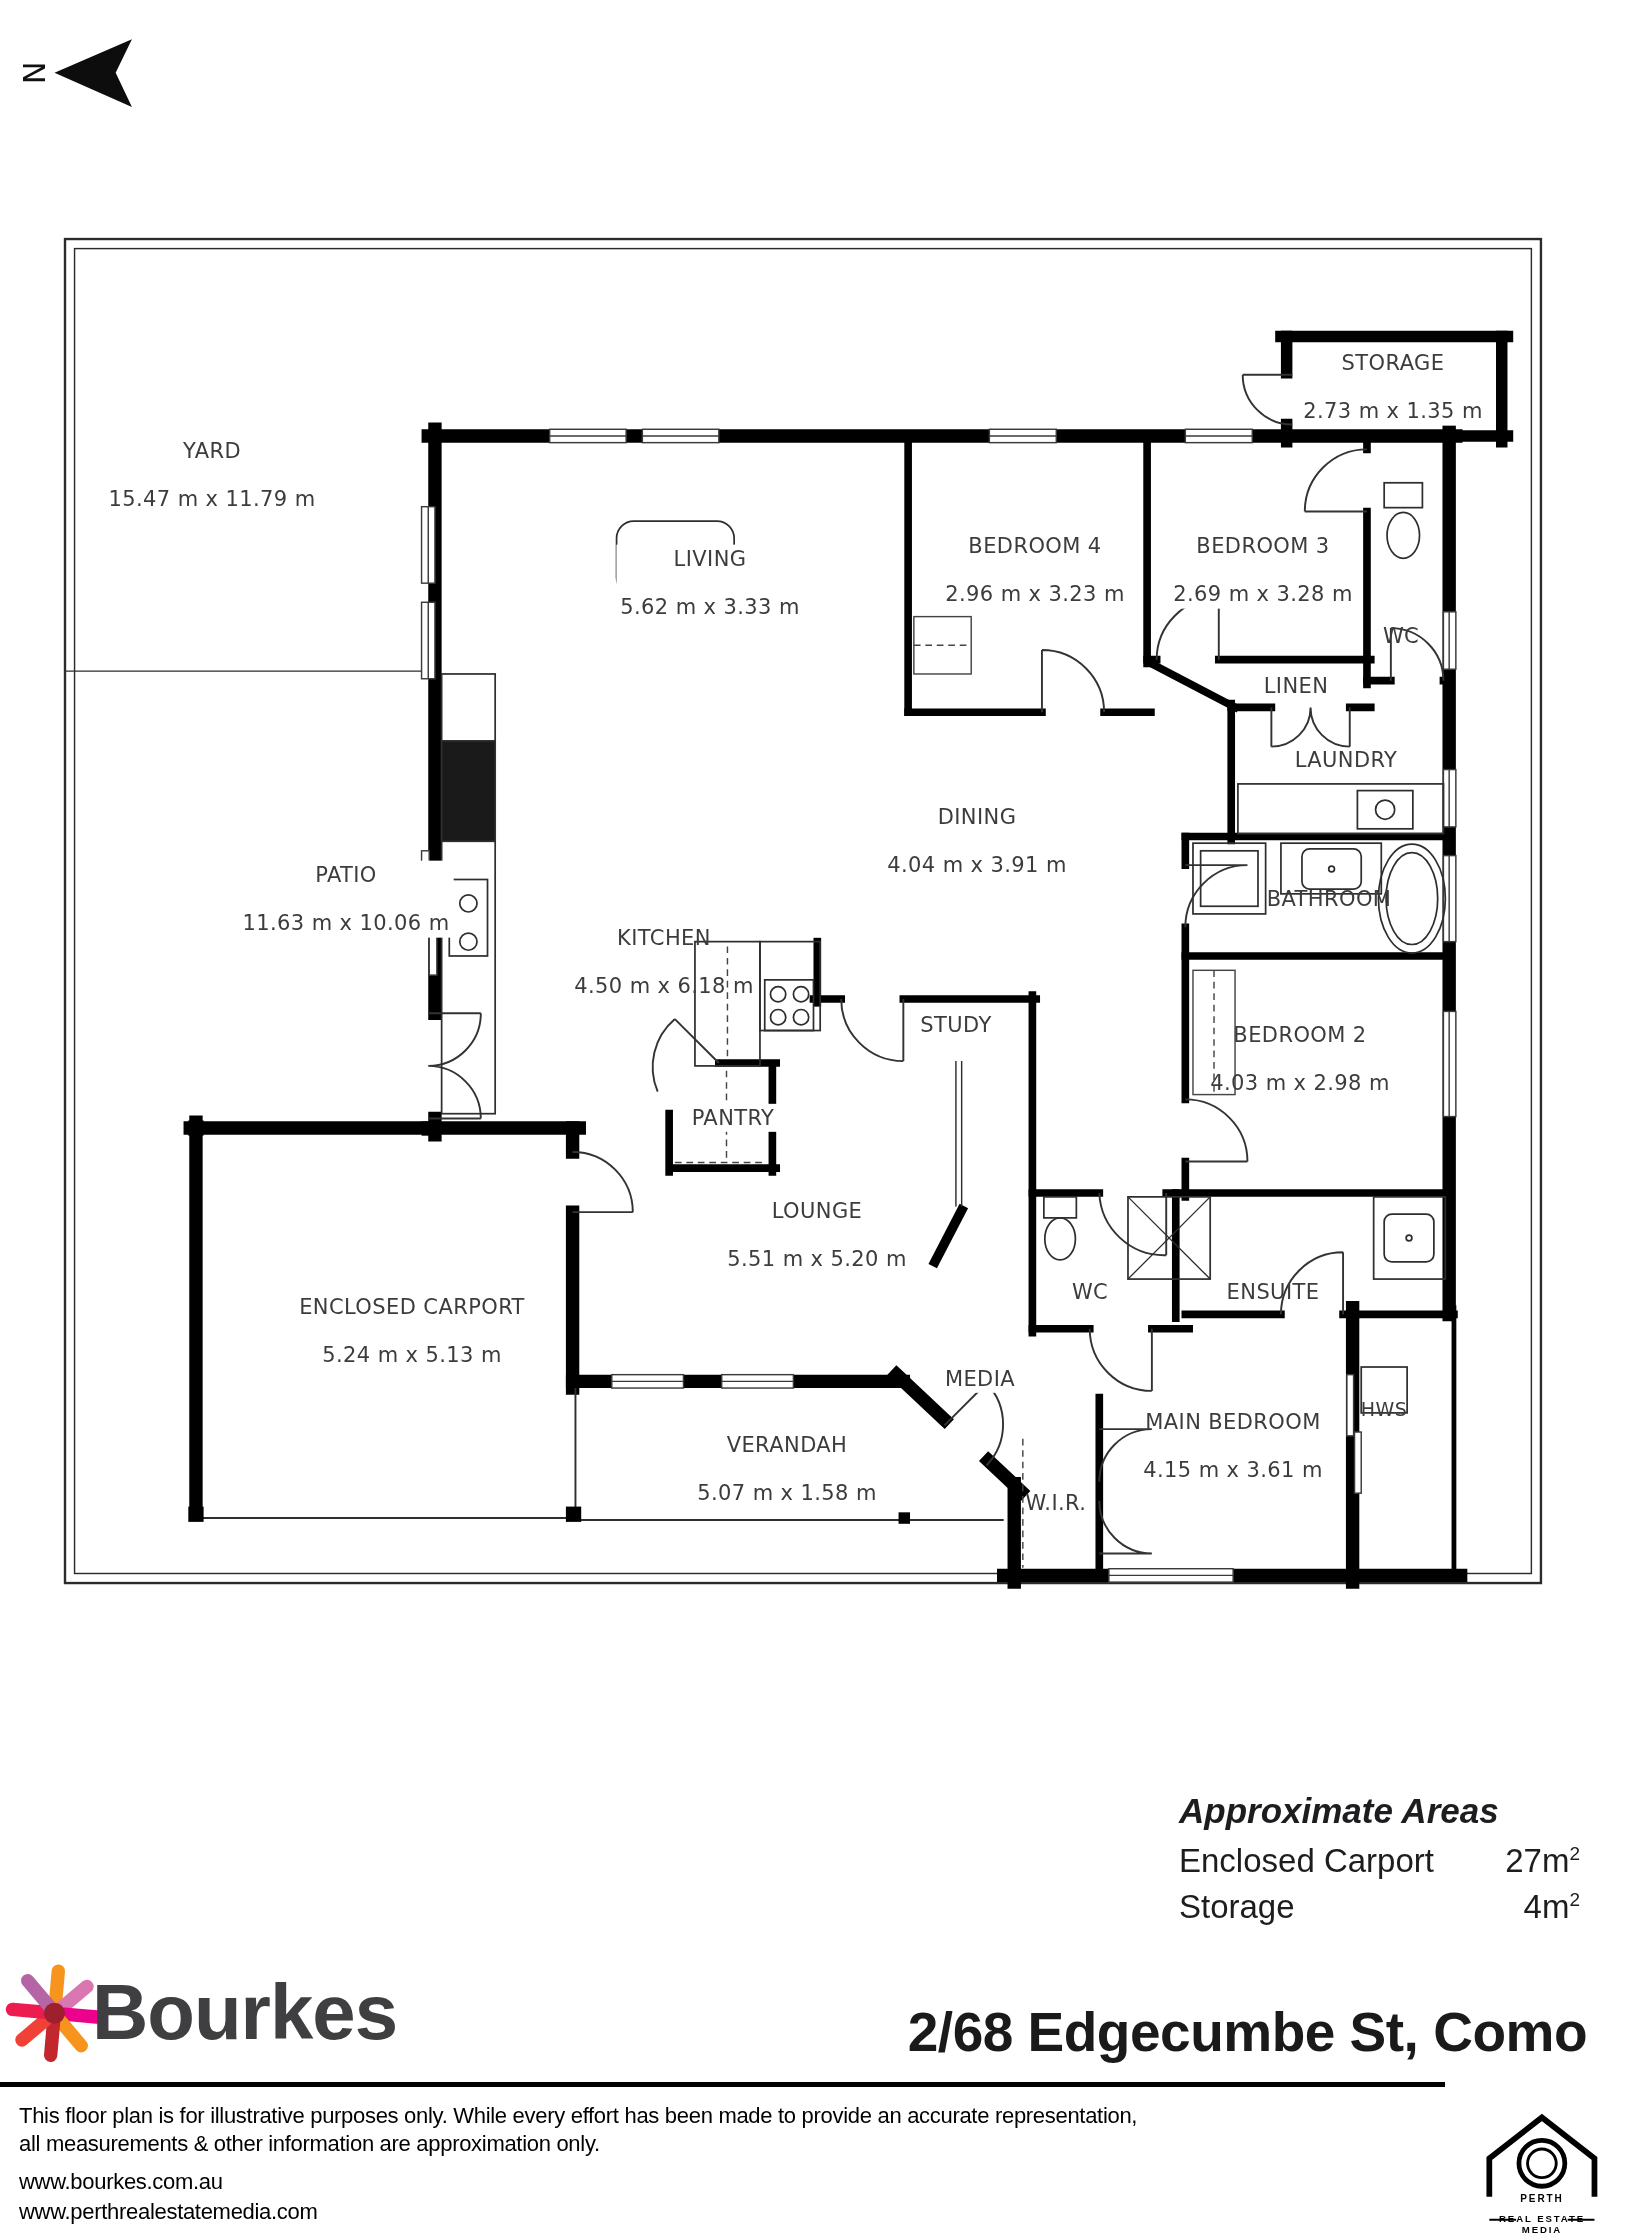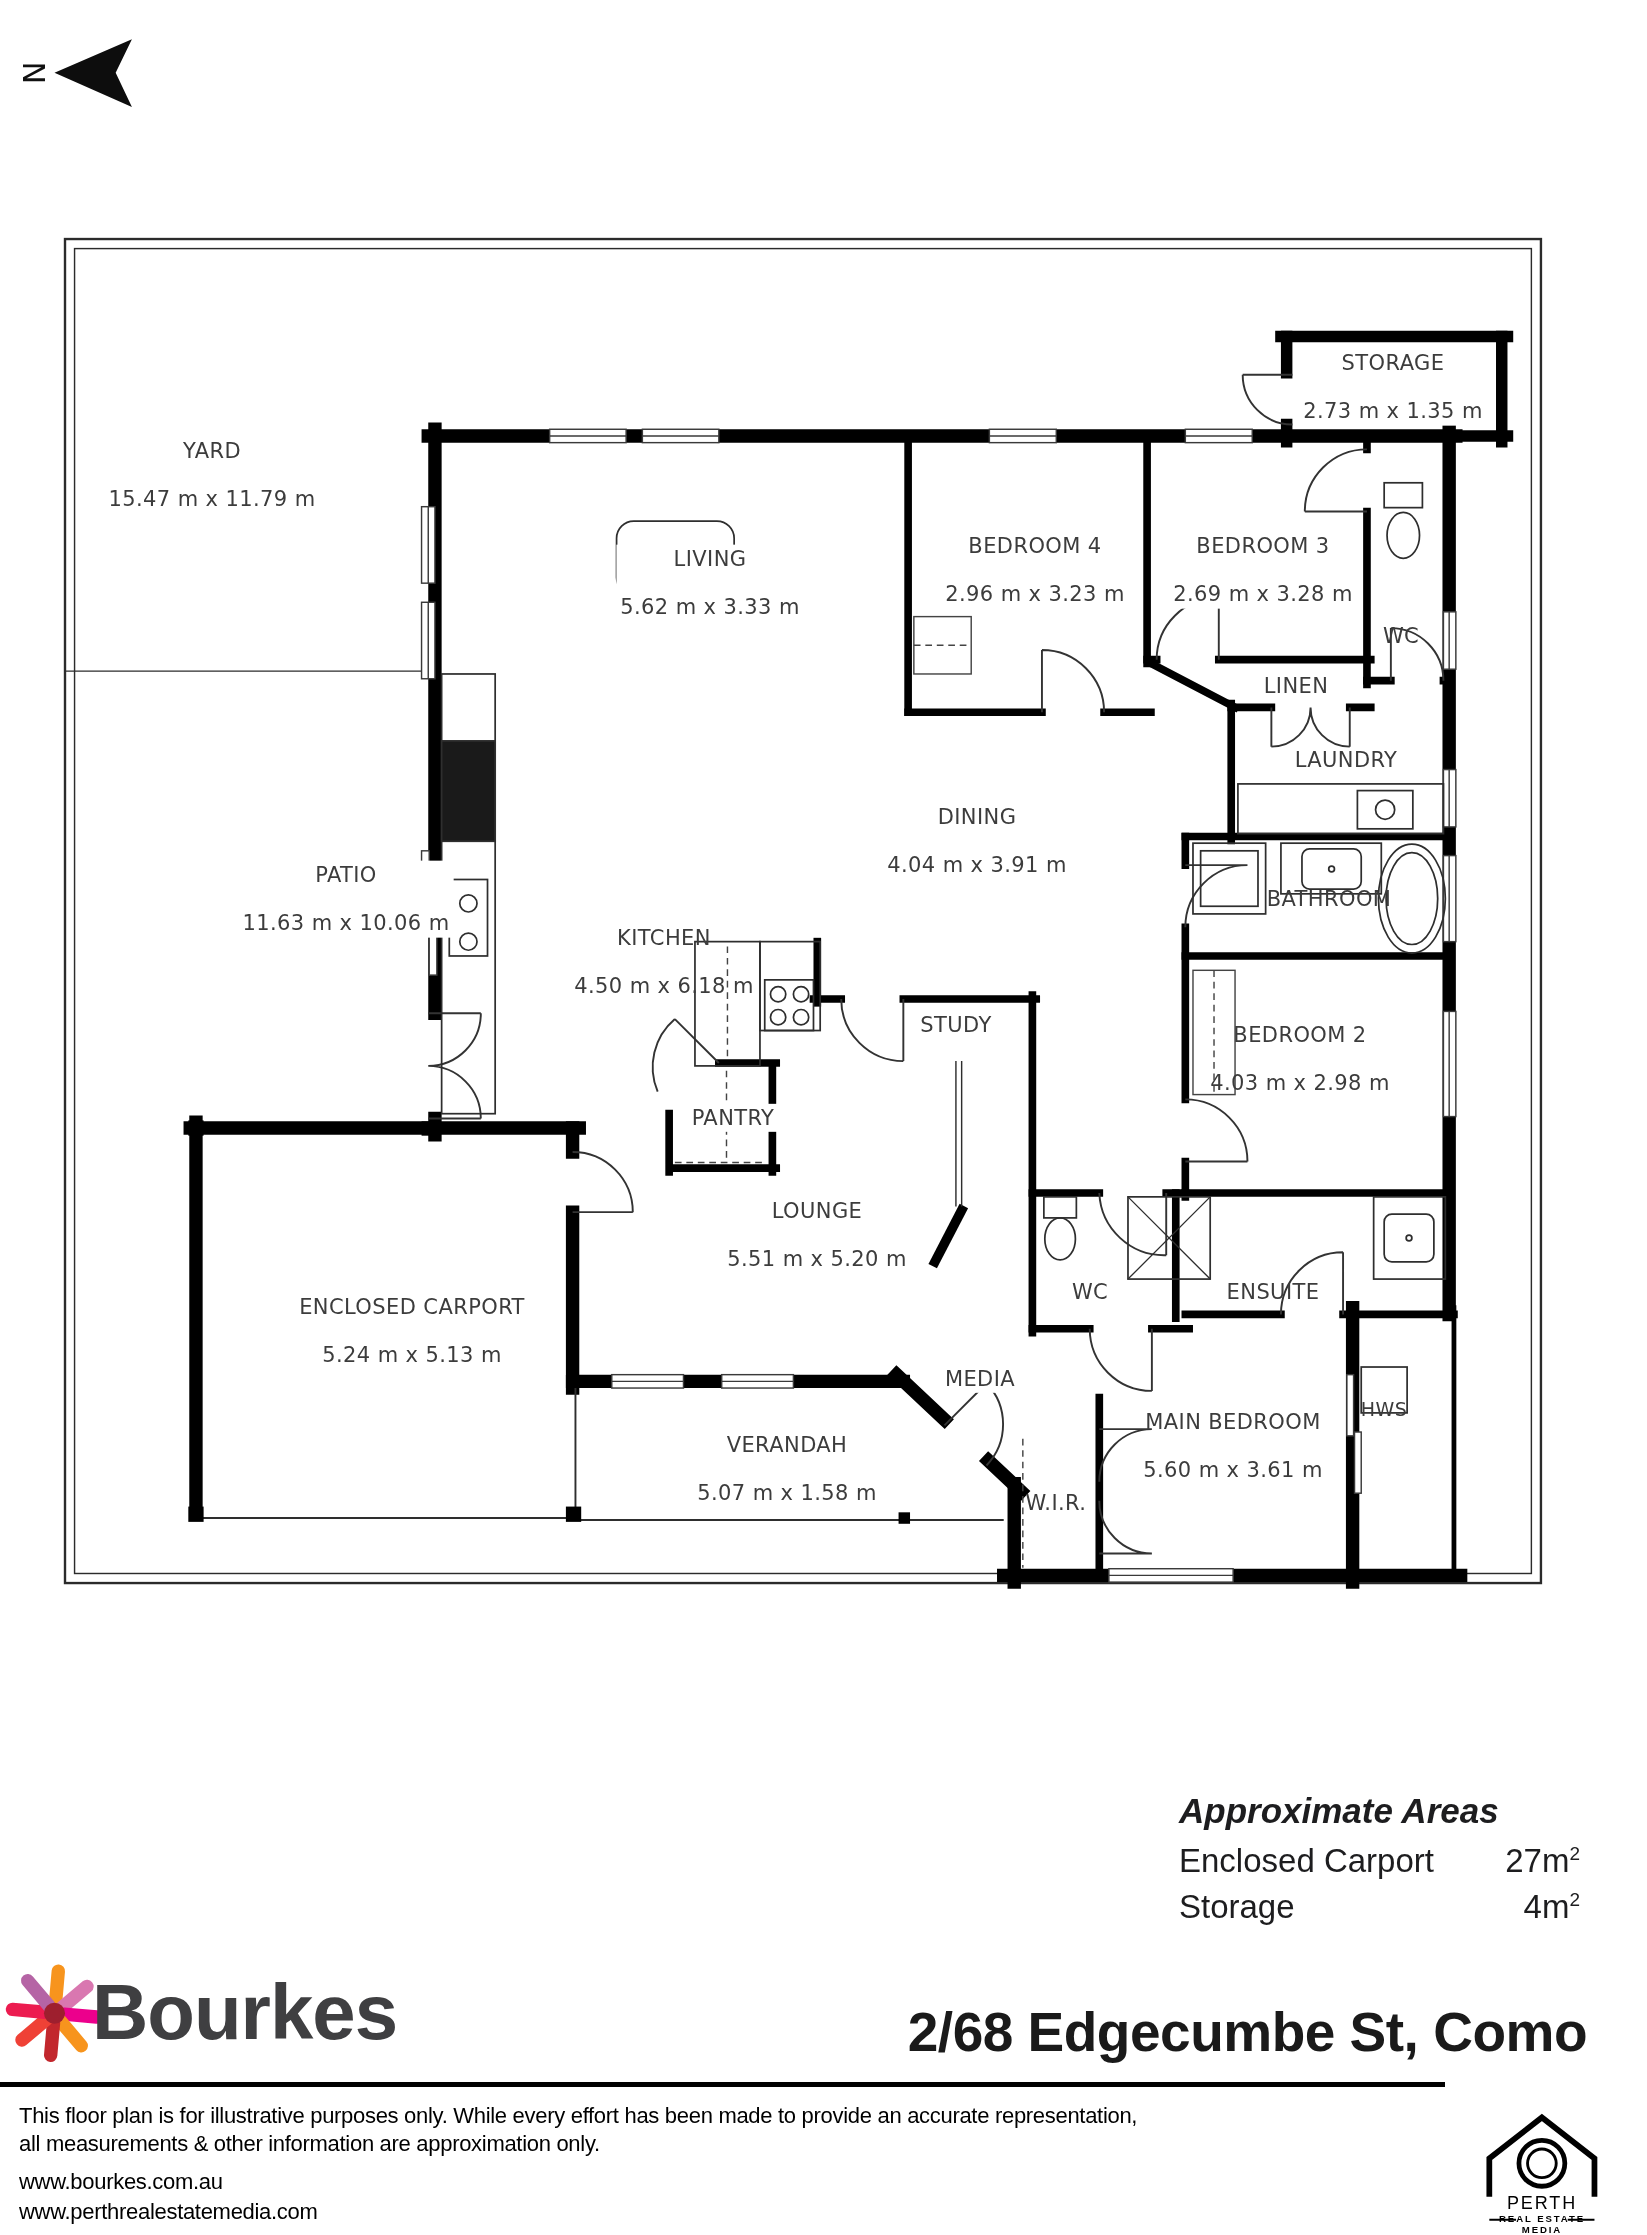--- a/index.html
+++ b/index.html
@@ -292,21 +292,21 @@
   </div>
   <div class="room-label bare" style="left:412px;top:1331px">
     <span>ENCLOSED CARPORT</span>
     <span class="dims">5.24 m x 5.13 m</span>
   </div>
   <div class="room-label" style="left:980px;top:1379px">
     <span>MEDIA</span>
   </div>
   <div class="room-label bare" style="left:1233px;top:1446px">
     <span>MAIN BEDROOM</span>
-    <span class="dims">5.60 m x 3.61 m</span>
+    <span class="dims">4.15 m x 3.61 m</span>
   </div>
   <div class="room-label hws-label" style="left:1384px;top:1390px">
     <span>HWS</span>
   </div>
   <div class="room-label bare" style="left:787px;top:1469px">
     <span>VERANDAH</span>
     <span class="dims">5.07 m x 1.58 m</span>
   </div>
   <div class="room-label bare" style="left:1056px;top:1503px">
     <span>W.I.R.</span>
@@ -326,18 +326,18 @@
 
   <div class="brand-name">Bourkes</div>
   <div class="address">2/68 Edgecumbe St, Como</div>
   <div class="divider"></div>
 
   <div class="fineprint" style="top:2103px">This floor plan is for illustrative purposes only. While every effort has been made to provide an accurate representation,</div>
   <div class="fineprint" style="top:2131px">all measurements &amp; other information are approximation only.</div>
   <div class="fineprint" style="top:2169px">www.bourkes.com.au</div>
   <div class="fineprint" style="top:2199px">www.perthrealestatemedia.com</div>
 
-  <div class="prem-text" style="top:2193px;font-size:18px;font-weight:400;letter-spacing:1.9px">PERTH</div>
+  <div class="prem-text" style="top:2193px;font-size:10px;font-weight:700;letter-spacing:1.9px">PERTH</div>
   <div class="prem-text" style="top:2213px;font-size:9.6px;font-weight:600;letter-spacing:1.9px">REAL ESTATE</div>
   <div class="prem-text" style="top:2224px;font-size:9.6px;font-weight:600;letter-spacing:1.9px">MEDIA</div>
 
 </div>
 
 
 </body></html>

